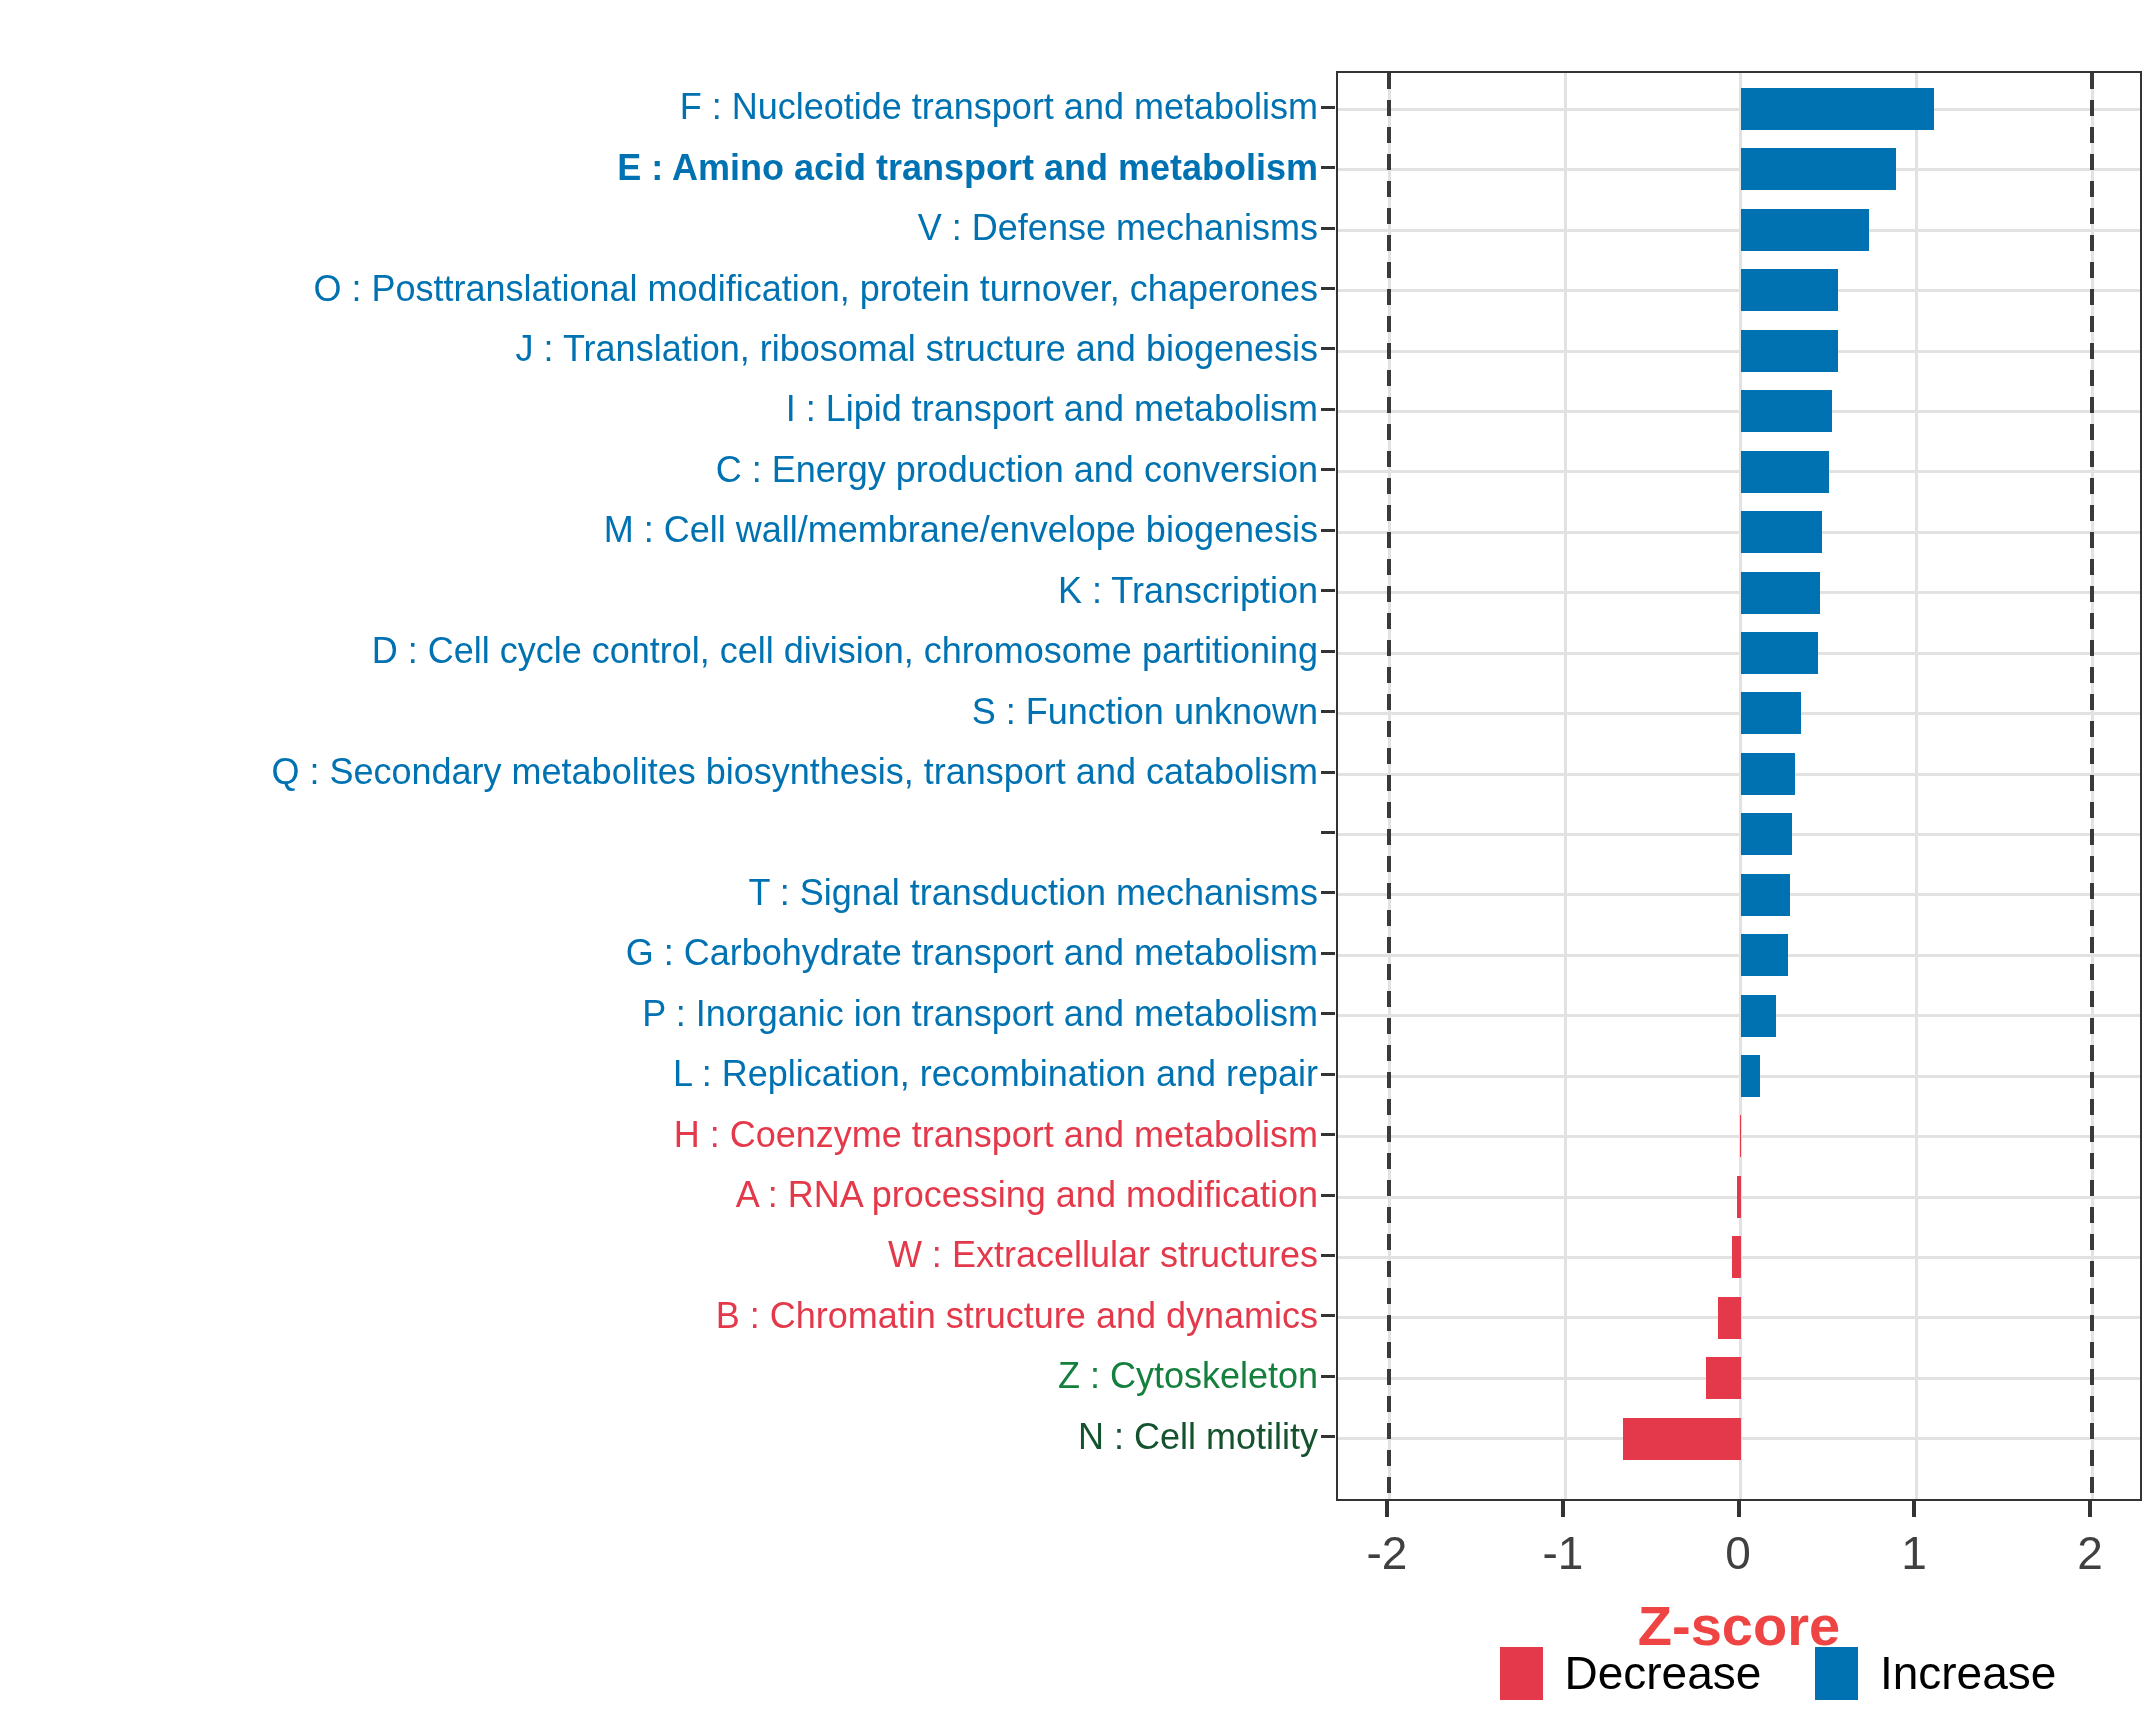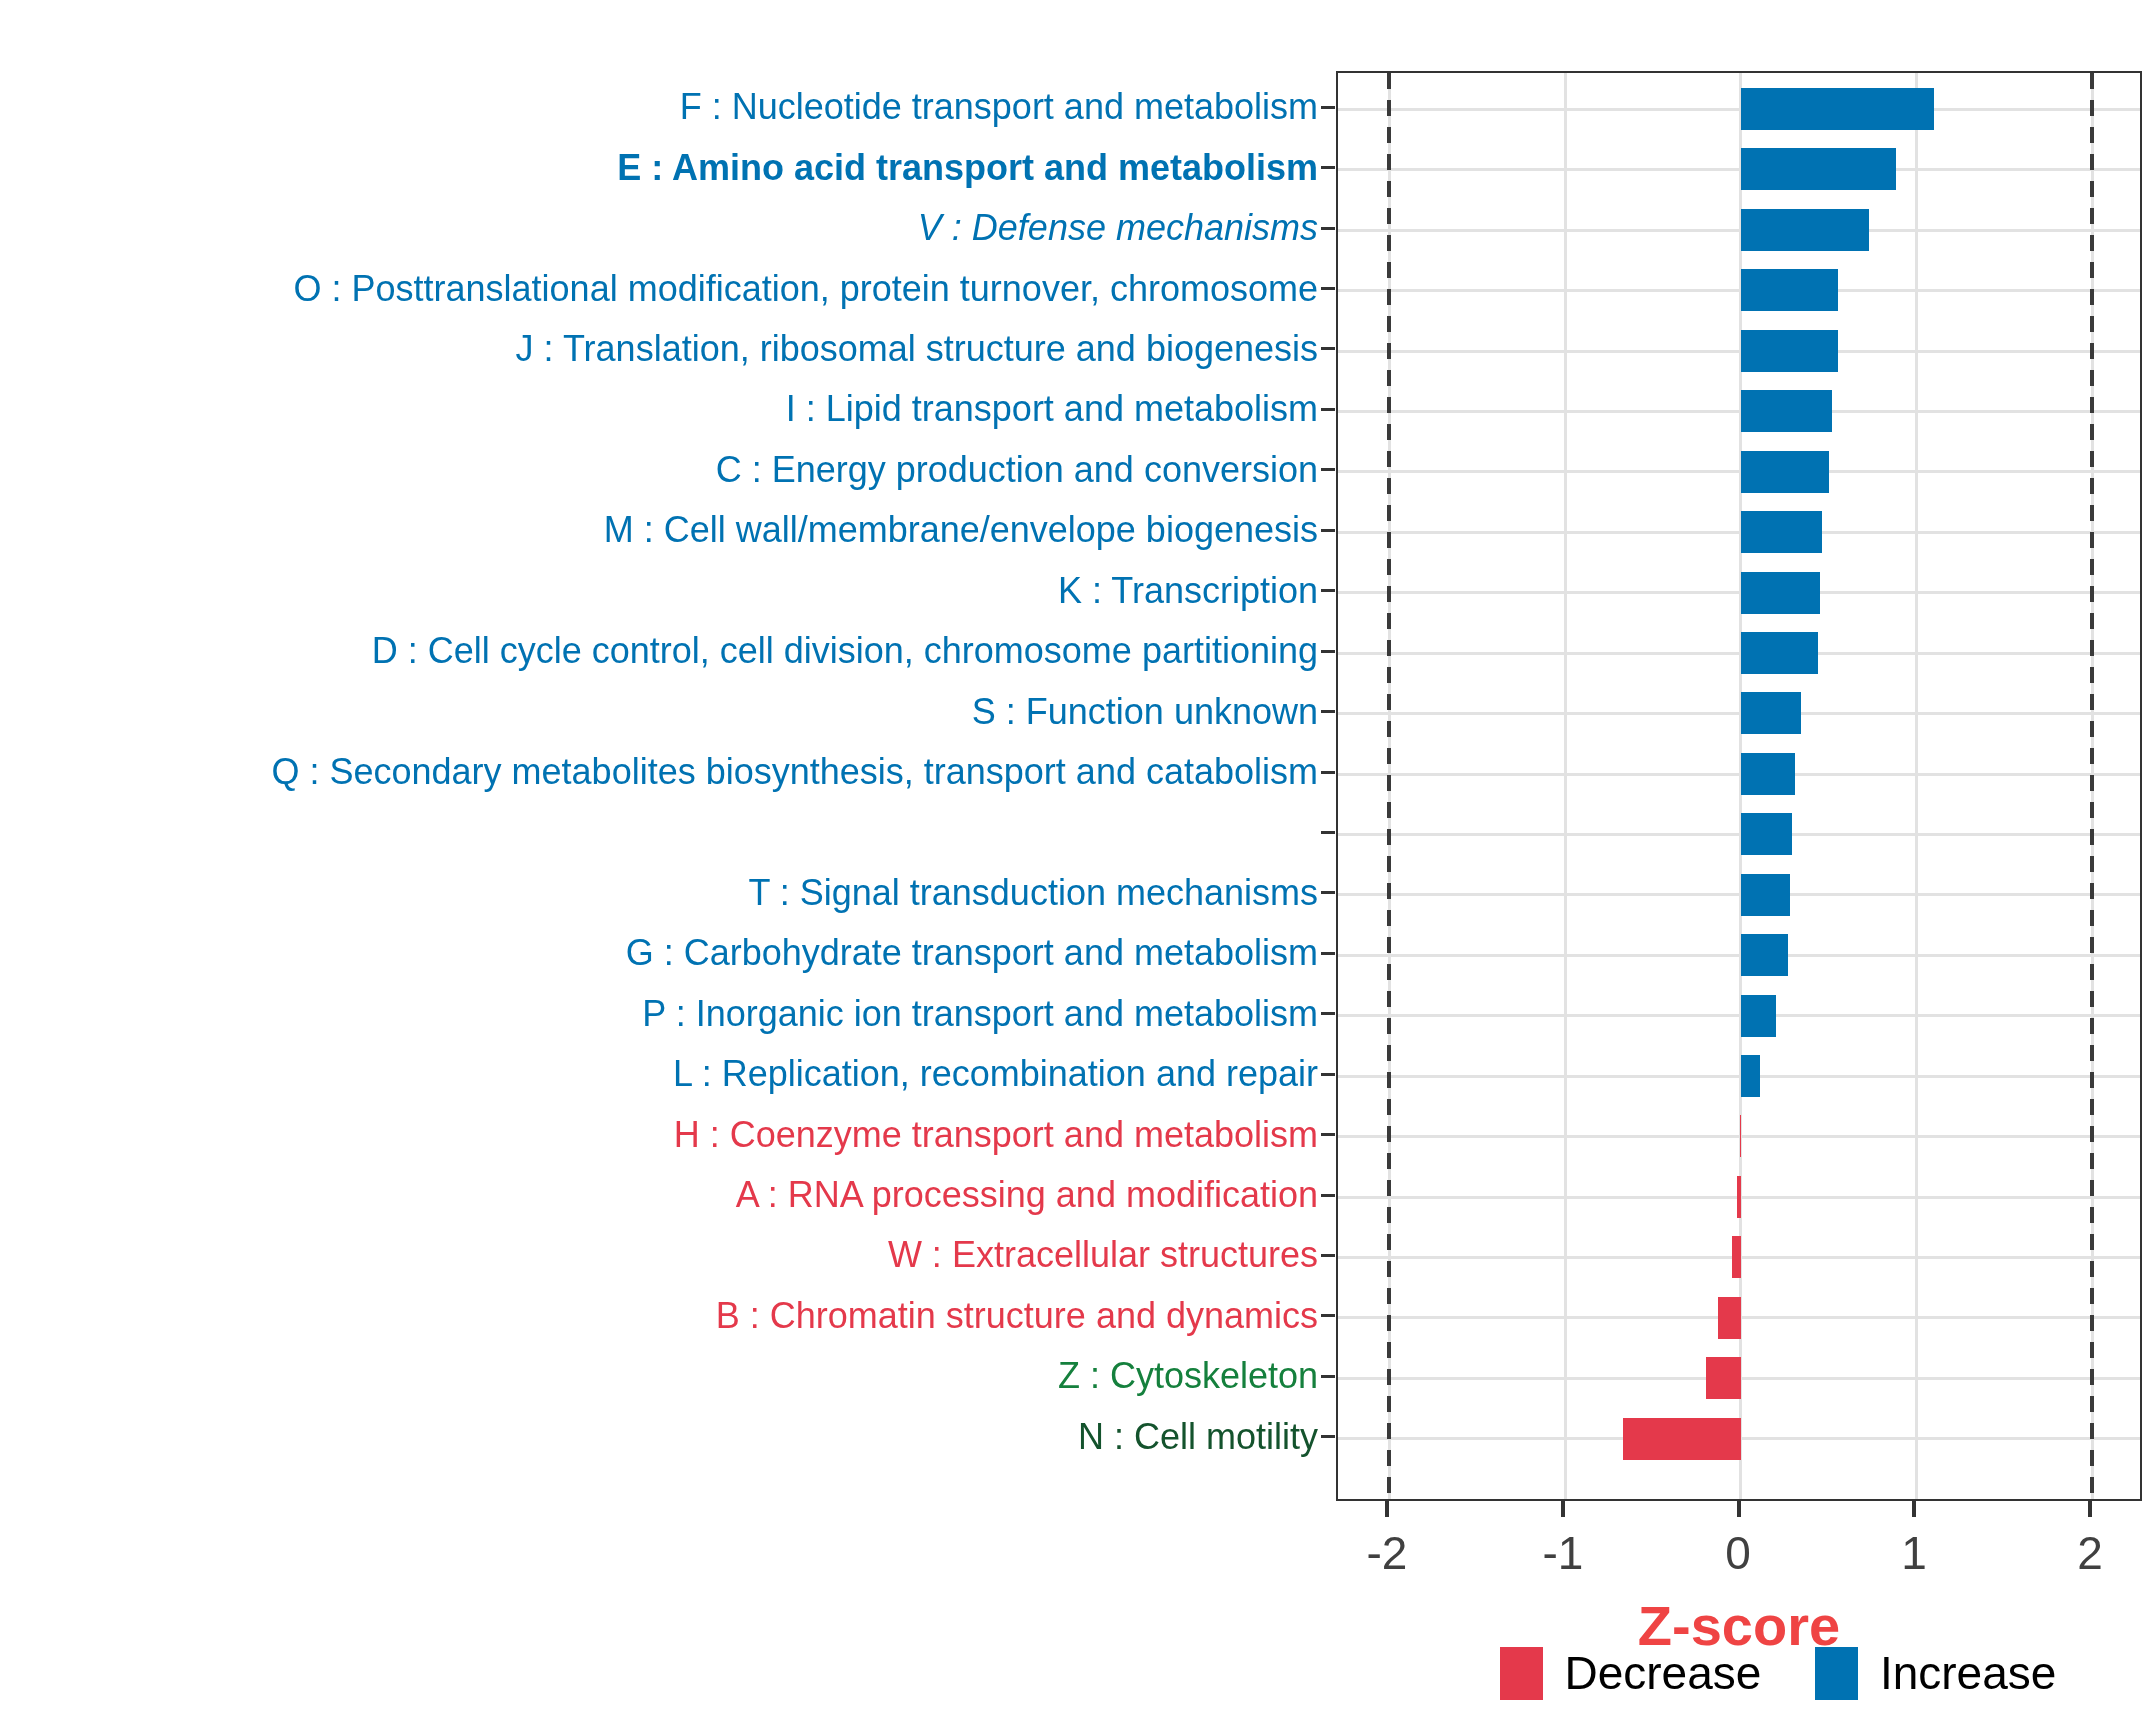--- a/index.html
+++ b/index.html
@@ -120,23 +120,23 @@
       </div>
       <div class="legend-item">
         <div class="legend-key" style="background: rgb(0, 114, 178);"></div>
         <div class="legend-label">Increase</div>
       </div>
     </div>
 <div class="ylab" style="right: 833px; top: 84px; color: rgb(0, 114, 178);">F : Nucleotide transport and metabolism</div>
     <div class="ytick" style="left: 1321px; width: 14.3px; top: 106px; height: 2.9px;"></div>
     <div class="ylab" style="right: 833px; top: 145px; color: rgb(0, 114, 178); font-weight: bold;">E : Amino acid transport and metabolism</div>
     <div class="ytick" style="left: 1321px; width: 14.3px; top: 166px; height: 2.9px;"></div>
-    <div class="ylab" style="right: 833px; top: 205px; color: rgb(0, 114, 178); font-style: italic;">V : Defense mechanisms</div>
+    <div class="ylab" style="right: 833px; top: 205px; color: rgb(0, 114, 178);">V : Defense mechanisms</div>
     <div class="ytick" style="left: 1321px; width: 14.3px; top: 227px; height: 2.9px;"></div>
-    <div class="ylab" style="right: 833px; top: 266px; color: rgb(0, 114, 178);">O : Posttranslational modification, protein turnover, chromosome</div>
+    <div class="ylab" style="right: 833px; top: 266px; color: rgb(0, 114, 178);">O : Posttranslational modification, protein turnover, chaperones</div>
     <div class="ytick" style="left: 1321px; width: 14.3px; top: 287px; height: 2.9px;"></div>
     <div class="ylab" style="right: 833px; top: 326px; color: rgb(0, 114, 178);">J : Translation, ribosomal structure and biogenesis</div>
     <div class="ytick" style="left: 1321px; width: 14.3px; top: 347px; height: 2.9px;"></div>
     <div class="ylab" style="right: 833px; top: 386px; color: rgb(0, 114, 178);">I : Lipid transport and metabolism</div>
     <div class="ytick" style="left: 1321px; width: 14.3px; top: 408px; height: 2.9px;"></div>
     <div class="ylab" style="right: 833px; top: 447px; color: rgb(0, 114, 178);">C : Energy production and conversion</div>
     <div class="ytick" style="left: 1321px; width: 14.3px; top: 468px; height: 2.9px;"></div>
     <div class="ylab" style="right: 833px; top: 507px; color: rgb(0, 114, 178);">M : Cell wall/membrane/envelope biogenesis</div>
     <div class="ytick" style="left: 1321px; width: 14.3px; top: 529px; height: 2.9px;"></div>
     <div class="ylab" style="right: 833px; top: 568px; color: rgb(0, 114, 178);">K : Transcription</div>

